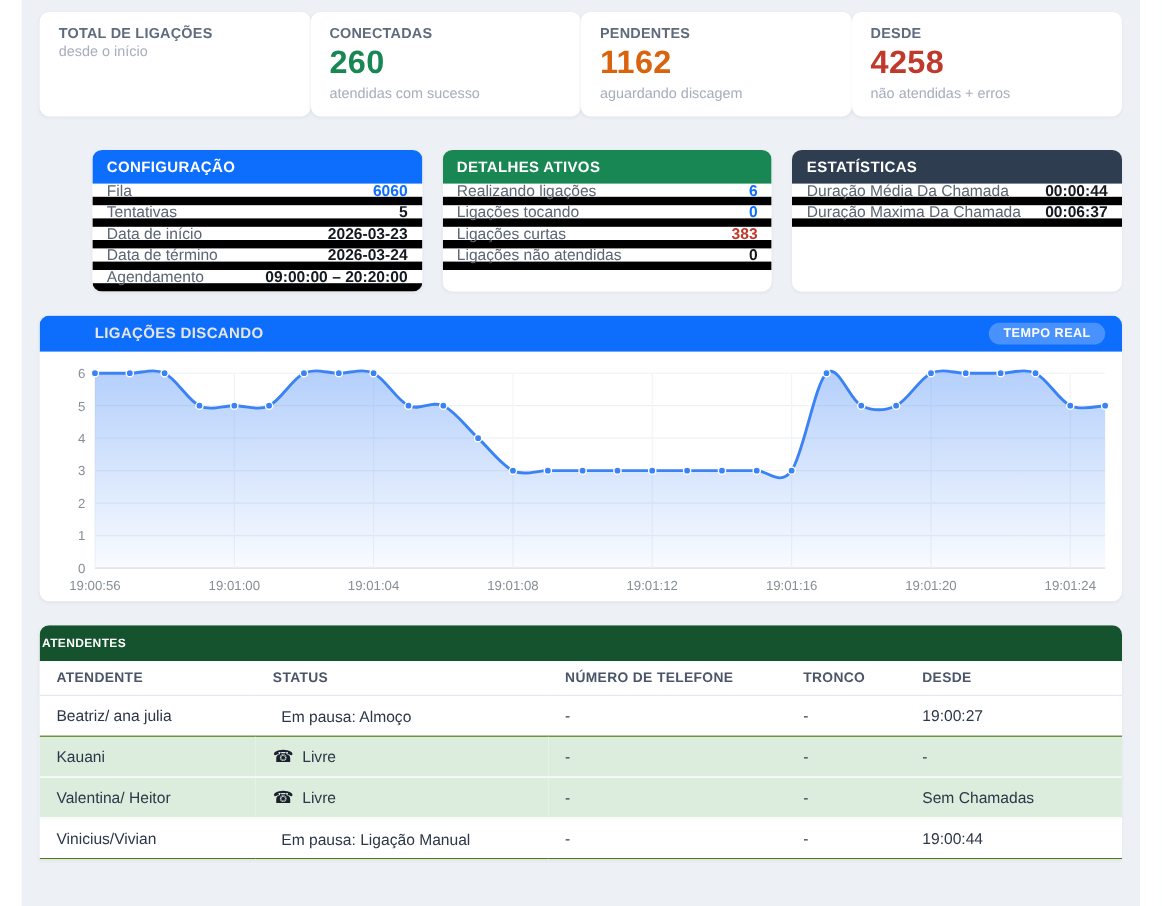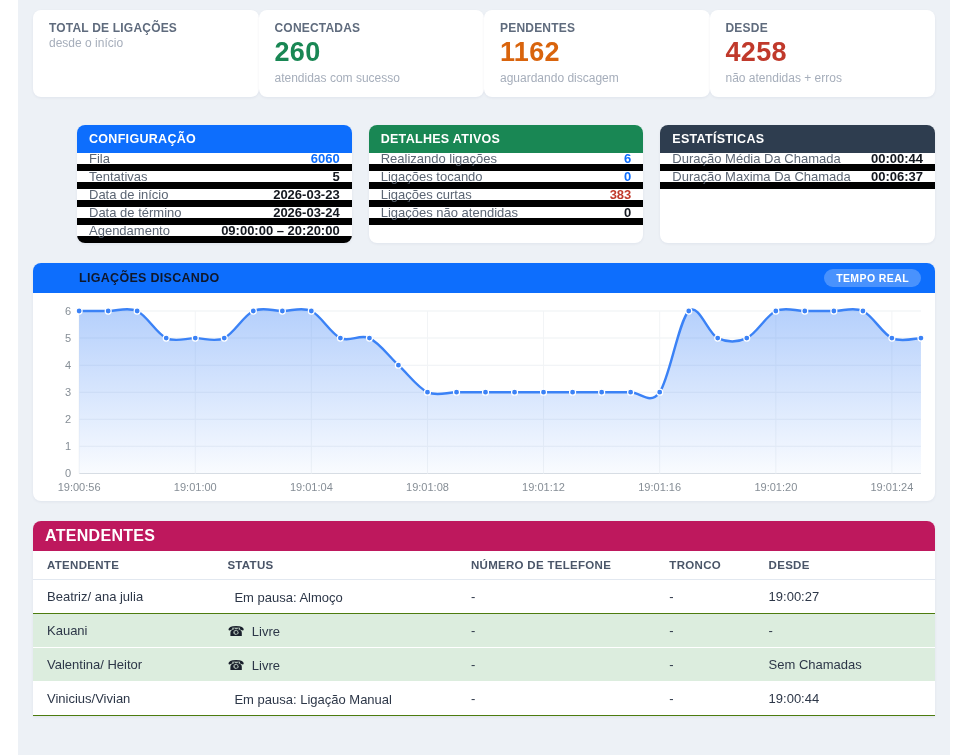--- a/index.html
+++ b/index.html
@@ -27,31 +27,31 @@
     padding:0 12px; height:18px; border-bottom:7px solid #000000; font-size:13px; }
   .pr-label { color:#5b6573; }
   .pr-value { font-weight:700; color:#14181f;text-align:right; }
   .v-blue{color:#0d6efd}.v-red{color:#c0392b}
 
   
   .chart-panel { background:#fff; border-radius:8px; overflow:hidden; margin-bottom:20px;
     box-shadow:0 1px 3px rgba(20,40,80,.06); }
   .chart-header { background:#0d6efd; height:30px; padding:0 14px;
     display:flex; align-items:center; justify-content:space-between; }
-  .chart-title { color:#0f172a; font-size:12.5px; font-weight:700; letter-spacing:.3px;padding-left:32px; }
+  .chart-title { color:#e5e5e5; font-size:12.5px; font-weight:700; letter-spacing:.3px;padding-left:32px; }
   .badge-pill { background:rgba(255,255,255,.25); border-radius:12px; padding:3px 12px;
     color:#fff; font-size:10.5px; font-weight:700; letter-spacing:.4px; cursor:pointer; }
   .chart-body { padding:6px 8px 2px; }
   .chart-body svg { display:block; width:100%; height:auto; }
 
   
   .table-panel { background:#fff; border-radius:8px 8px 0 0; overflow:hidden;
     box-shadow:0 1px 3px rgba(20,40,80,.06); }
-  .table-header { background:#be185d; height:30px; padding:0 12px; display:flex; align-items:center;
-    color:#fff; font-size:16px; font-weight:700; letter-spacing:.3px; }
+  .table-header { background:#14532d; height:30px; padding:0 2px; display:flex; align-items:center;
+    color:#fff; font-size:10px; font-weight:700; letter-spacing:.3px; }
   table { width:100%; border-collapse:collapse; font-size:13px; }
   thead th { text-align:left; padding:8px 14px; font-size:11.5px; font-weight:700;
     color:#4a5568; letter-spacing:.3px; border-bottom:1px solid #e2e8f0; background:#fff;margin-top:48px; }
   tbody td { padding:0 14px; height:34px; color:#2d3748; border-bottom:1px solid #4d7c0f; }
   tbody tr.green td { background:#dcedde; border-bottom-color:#ffffff; }
   th.col-1{width:20%} th.col-2{width:27%} th.col-3{width:22%} th.col-4{width:11%} th.col-5{width:20%}
   .phone-ic { margin-right:7px; font-size:14px; color:#1a202c; }
 </style>
 </head>
 <body>

